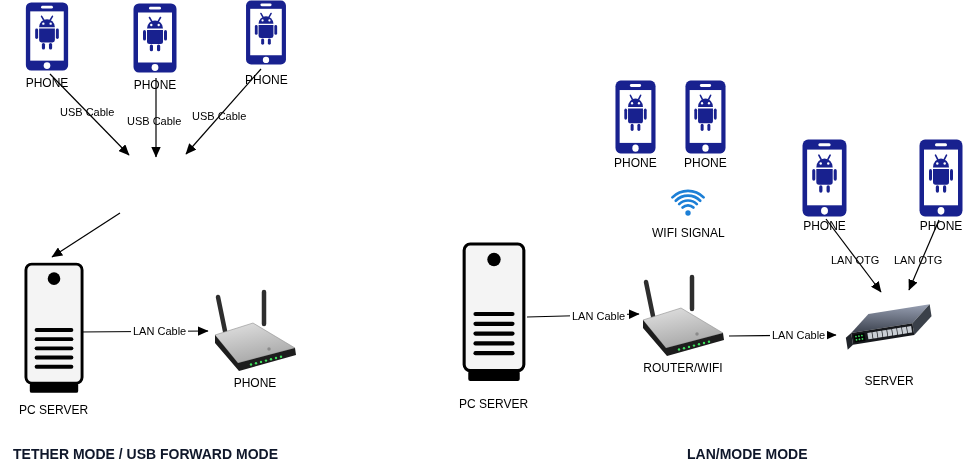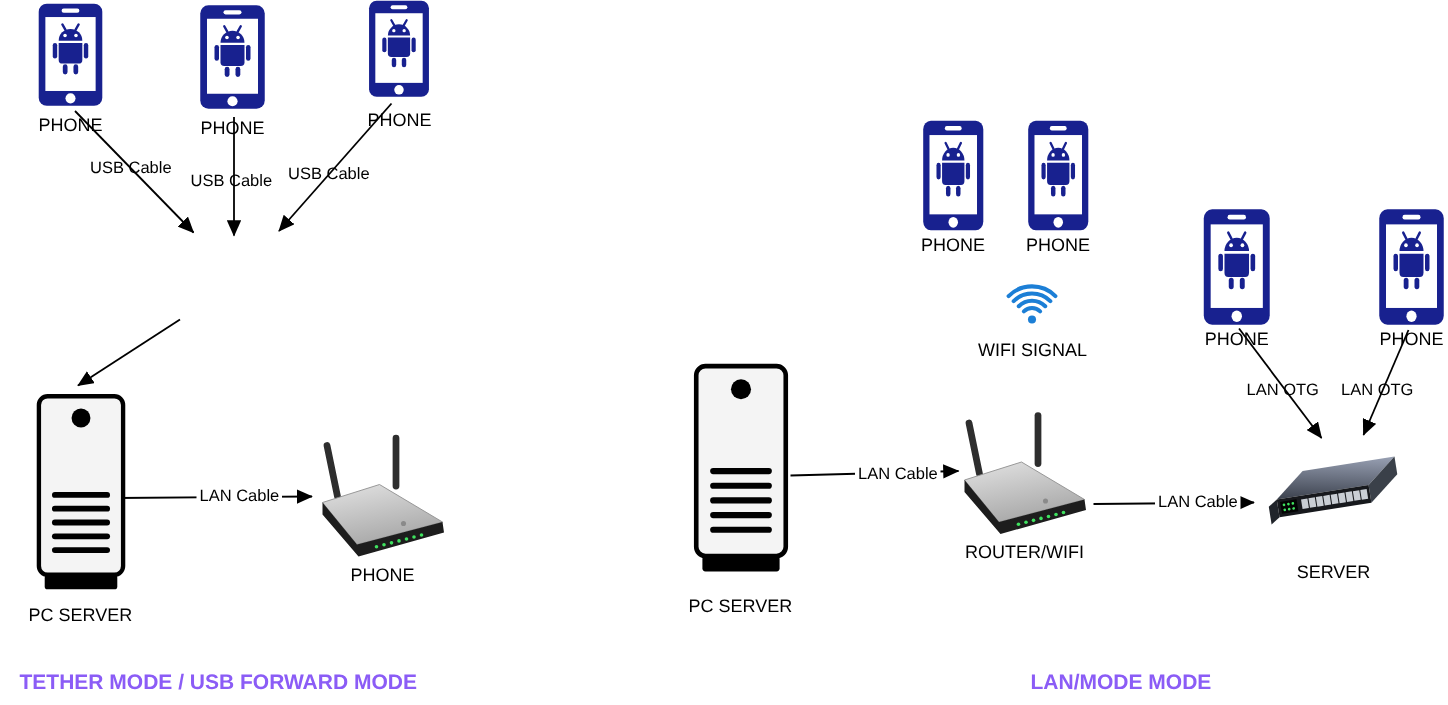--- a/index.html
+++ b/index.html
@@ -6,21 +6,21 @@
   .canvas{
     position:relative;width:965px;height:470px;background:#ffffff;overflow:hidden;
     font-family:"Liberation Sans", sans-serif;
   }
   .lines{position:absolute;left:0;top:0;z-index:1;}
   .node{position:absolute;display:flex;flex-direction:column;align-items:center;z-index:2;}
   .node svg{display:block;}
   .node-label{font-size:12px;color:#000;line-height:1.1;white-space:nowrap;}
   .cable-label{position:absolute;z-index:3;font-size:11px;color:#000;line-height:1.1;white-space:nowrap;}
   .cable-label.bg{background:#ffffff;padding:0 2px;z-index:2;text-align:right;}
-  .mode-label{position:absolute;z-index:2;font-size:14px;font-weight:bold;color:#8b5cf6;line-height:1.1;white-space:nowrap;}
+  .mode-label{position:absolute;z-index:2;font-size:14px;font-weight:bold;color:#0f172a;line-height:1.1;white-space:nowrap;}
 </style>
 </head>
 <body>
 
 <svg width="0" height="0" style="position:absolute" aria-hidden="true">
   <defs>
     <linearGradient id="routerTop" x1="0" y1="0" x2="0.4" y2="1">
       <stop offset="0" stop-color="#e3e3e3"></stop>
       <stop offset="1" stop-color="#a9a9a9"></stop>
     </linearGradient>

